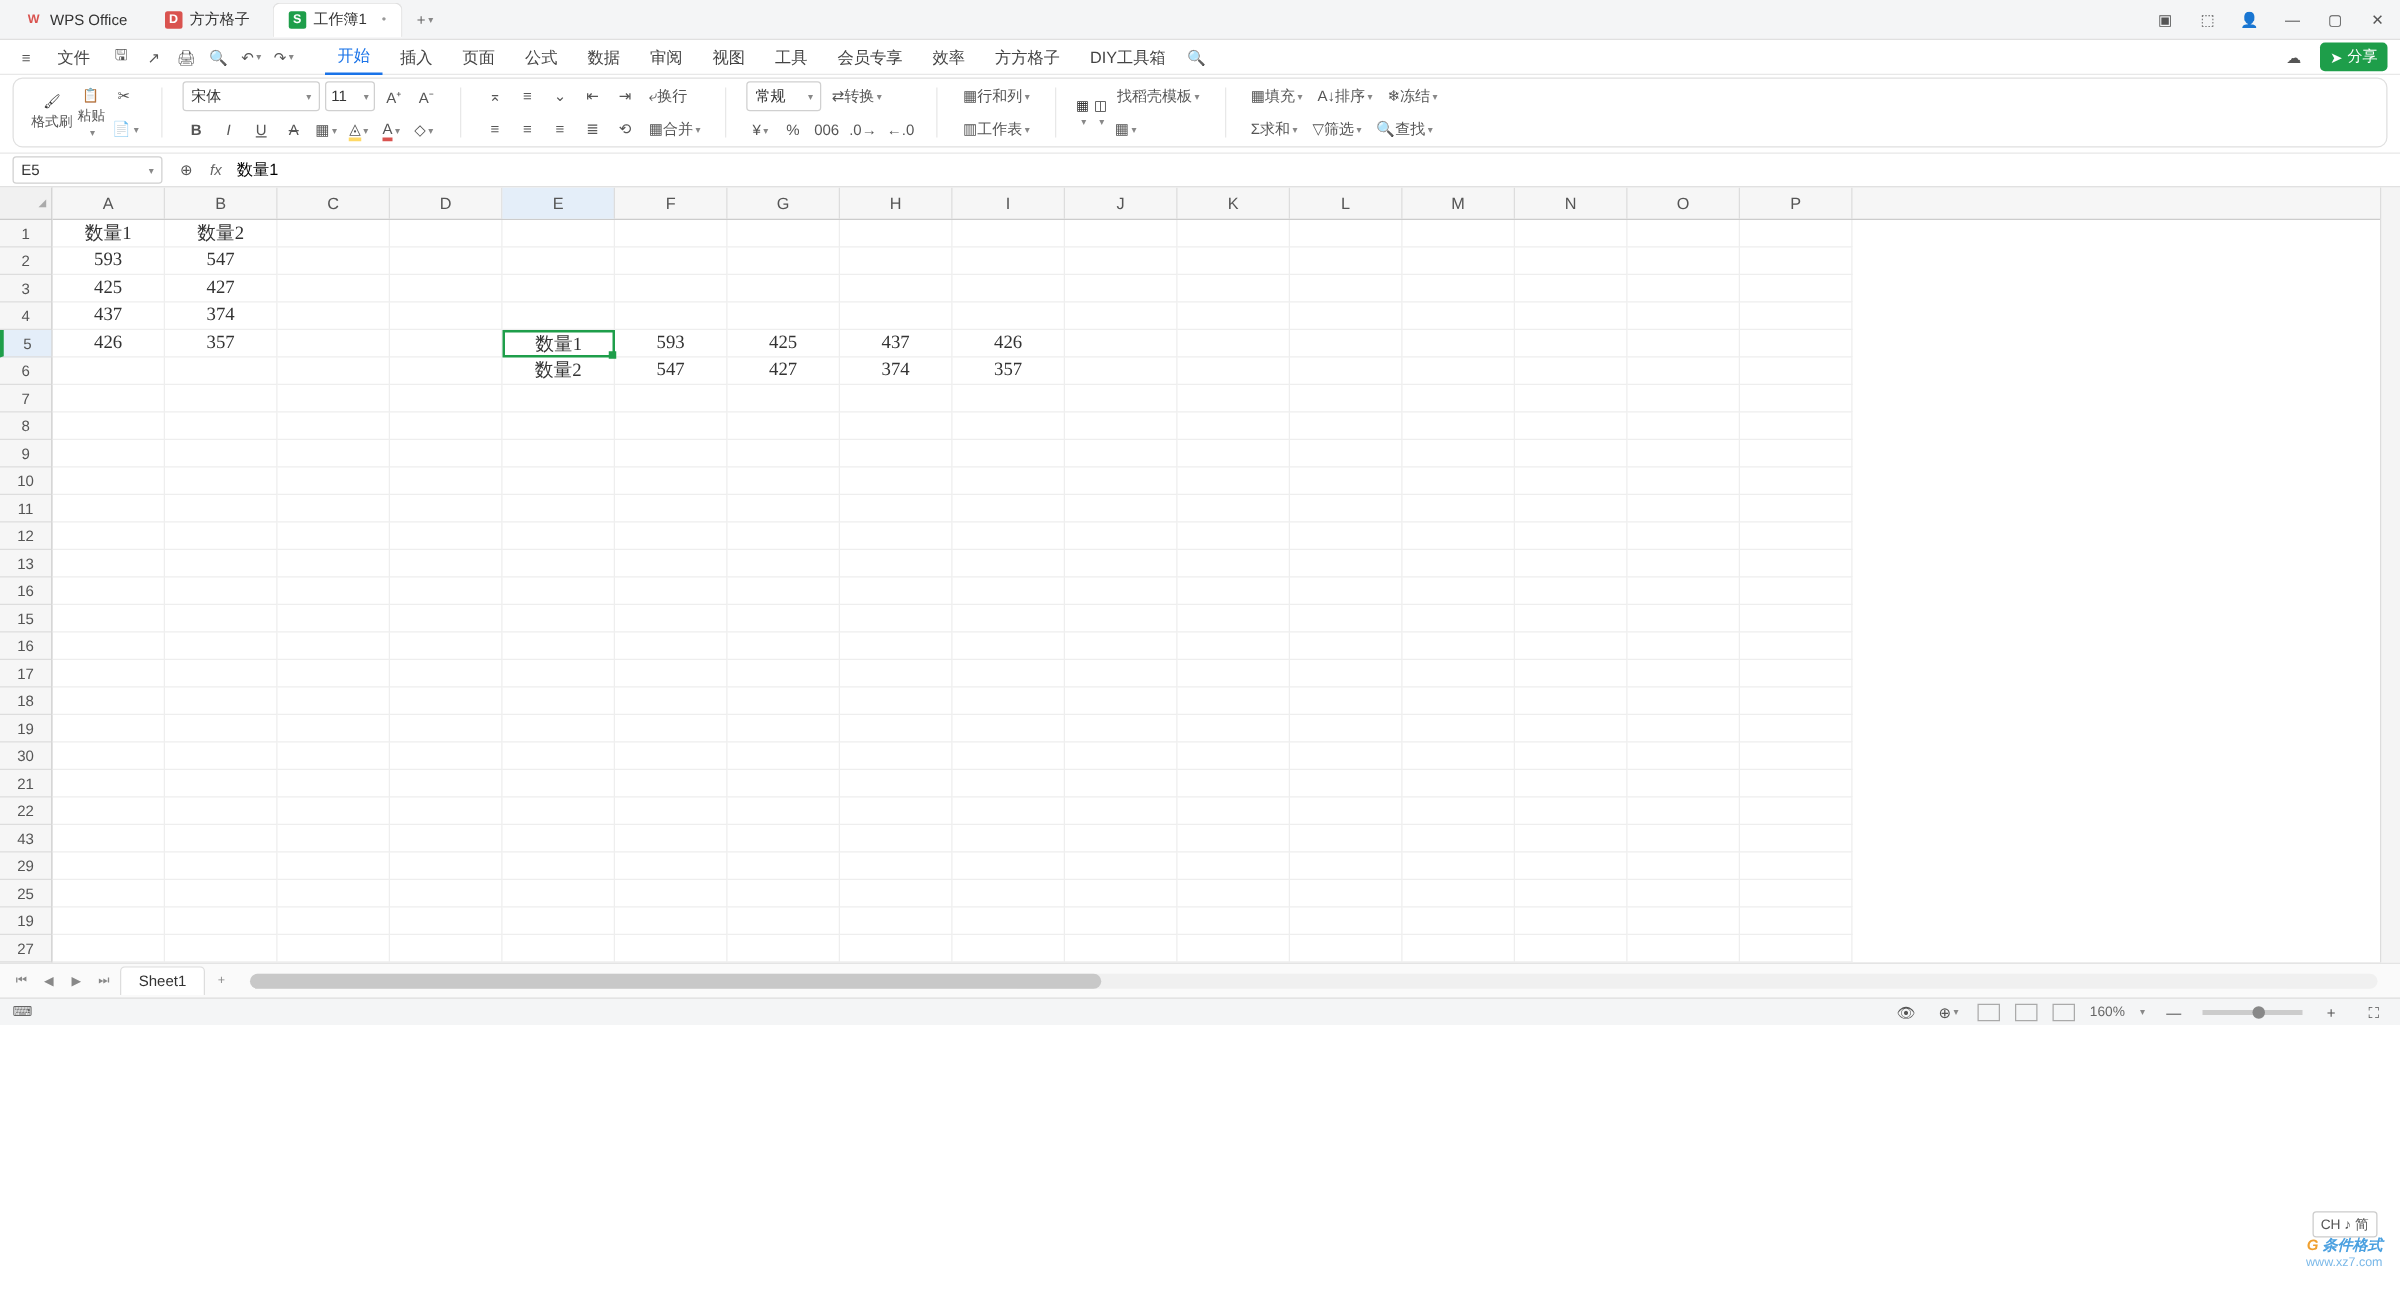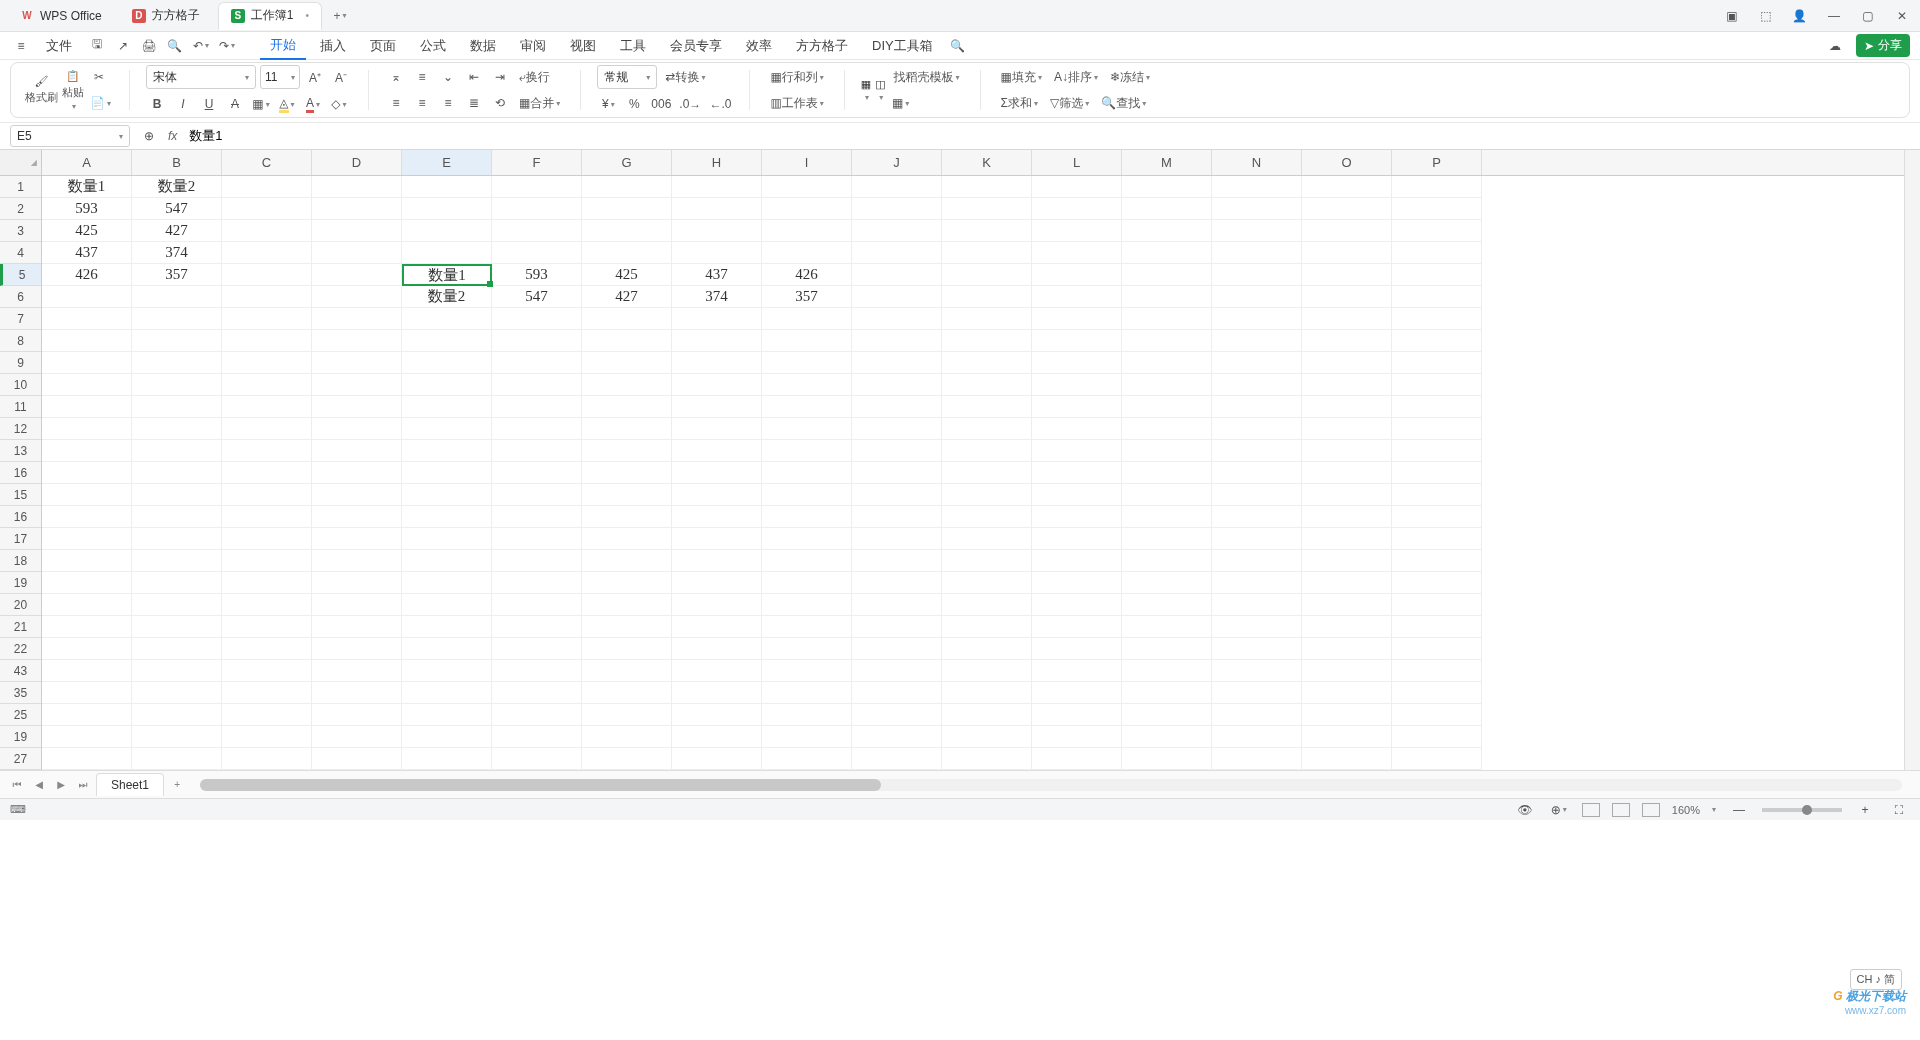--- a/index.html
+++ b/index.html
@@ -306,25 +306,25 @@
         <div class="row-h">10</div>
         <div class="row-h">11</div>
         <div class="row-h">12</div>
         <div class="row-h">13</div>
         <div class="row-h">16</div>
         <div class="row-h">15</div>
         <div class="row-h">16</div>
         <div class="row-h">17</div>
         <div class="row-h">18</div>
         <div class="row-h">19</div>
-        <div class="row-h">20</div>
+        <div class="row-h">30</div>
         <div class="row-h">21</div>
         <div class="row-h">22</div>
         <div class="row-h">43</div>
-        <div class="row-h">35</div>
+        <div class="row-h">29</div>
         <div class="row-h">25</div>
         <div class="row-h">19</div>
         <div class="row-h">27</div>
       </div>
   </div>
   <div style="flex:1;overflow:hidden">
     <div class="col-headers" id="col-headers">
         <div class="col-h" style="width: 90px;">A</div>
         <div class="col-h" style="width: 90px;">B</div>
         <div class="col-h" style="width: 90px;">C</div>
@@ -808,15 +808,15 @@
   <span style="font-size:8px;color:#888">▾</span>
   <span class="rb-btn">—</span>
   <div class="zoom-slider">
       <div class="knob"></div>
     </div>
   <span class="rb-btn">+</span>
   <span class="rb-btn">⛶</span>
 </div>
 
 <div class="watermark">
-  <div class="logo"><span style="color:#f0a030">G</span> <span>极光下载站</span></div>
+  <div class="logo"><span style="color:#f0a030">G</span> <span>条件格式</span></div>
   <div class="url">www.xz7.com</div>
 </div>
 
 </body></html>

